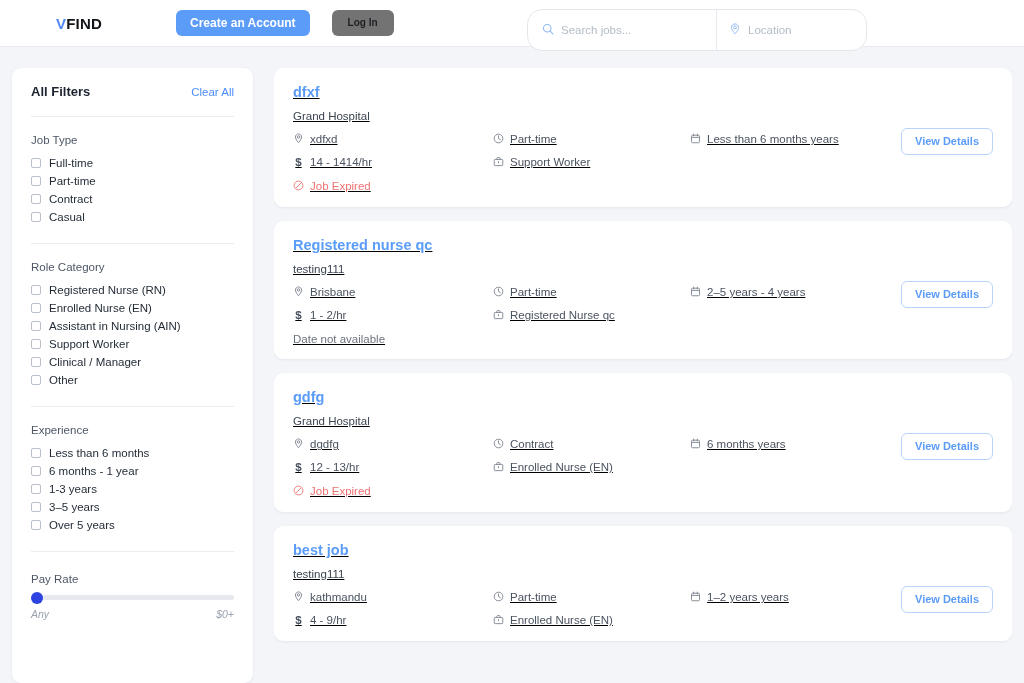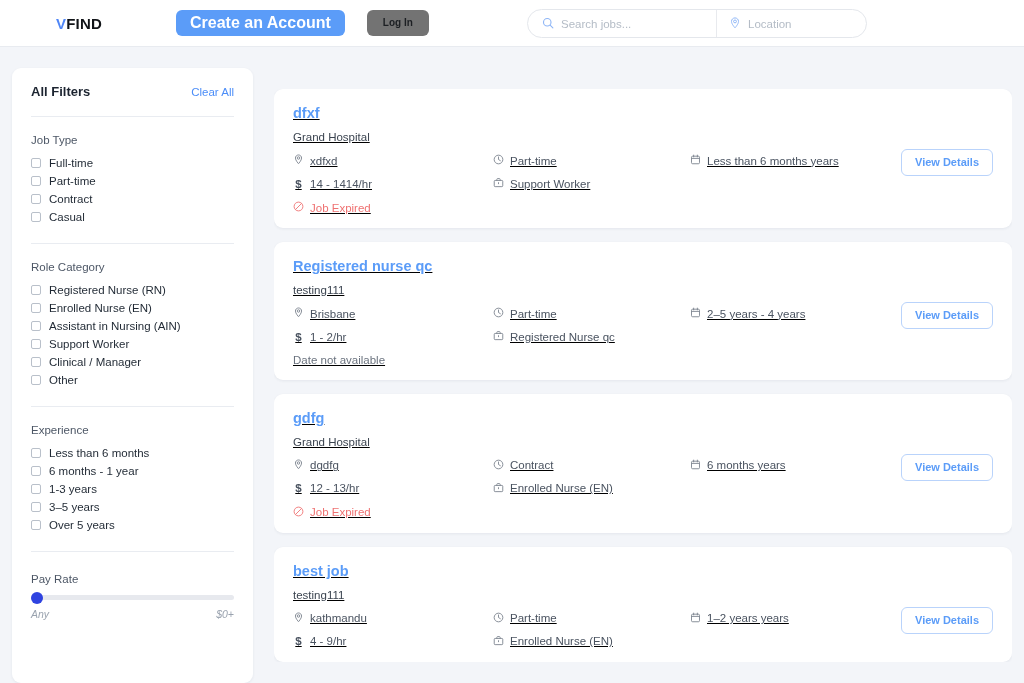--- a/index.html
+++ b/index.html
@@ -28,21 +28,21 @@
     color: #111418;
     white-space: nowrap;
   }
   .logo .v { color: #4f86f7; }
   .btn-create {
     margin-left: 74px;
     background: #5b9cf8;
     color: #ffffff;
     border: none;
     border-radius: 6px;
-    font-size: 16px;
+    font-size: 12px;
     font-weight: bold;
     font-family: inherit;
     padding: 0 14px;
     height: 26px;
     line-height: 26px;
     cursor: pointer;
     white-space: nowrap;
   }
   .btn-login {
     margin-left: 22px;
@@ -57,21 +57,21 @@
     height: 26px;
     line-height: 26px;
     cursor: pointer;
     white-space: nowrap;
   }
   .searchbar {
     position: absolute;
     left: 527px;
     top: 9px;
     width: 340px;
-    height: 29px;
+    height: 42px;
     border: 1px solid #e4e7ec;
     border-radius: 15px;
     background: #fff;
     display: flex;
     align-items: center;
   }
   .search-seg {
     display: flex;
     align-items: center;
     height: 100%;
@@ -91,21 +91,20 @@
   }
   .search-input::placeholder { color: #b4bcc6; }
   .ic { flex: 0 0 auto; display: block; }
 
   
   .page {
     display: flex;
     padding: 21px 12px 0 12px;
     gap: 21px;
     height: 636px;
-    align-items: center;
   }
 
   
   .sidebar {
     width: 241px;
     flex: 0 0 241px;
     background: #ffffff;
     border-radius: 9px;
     box-shadow: 0 1px 3px rgba(25,40,70,.07);
     padding: 16px 19px 0 19px;

